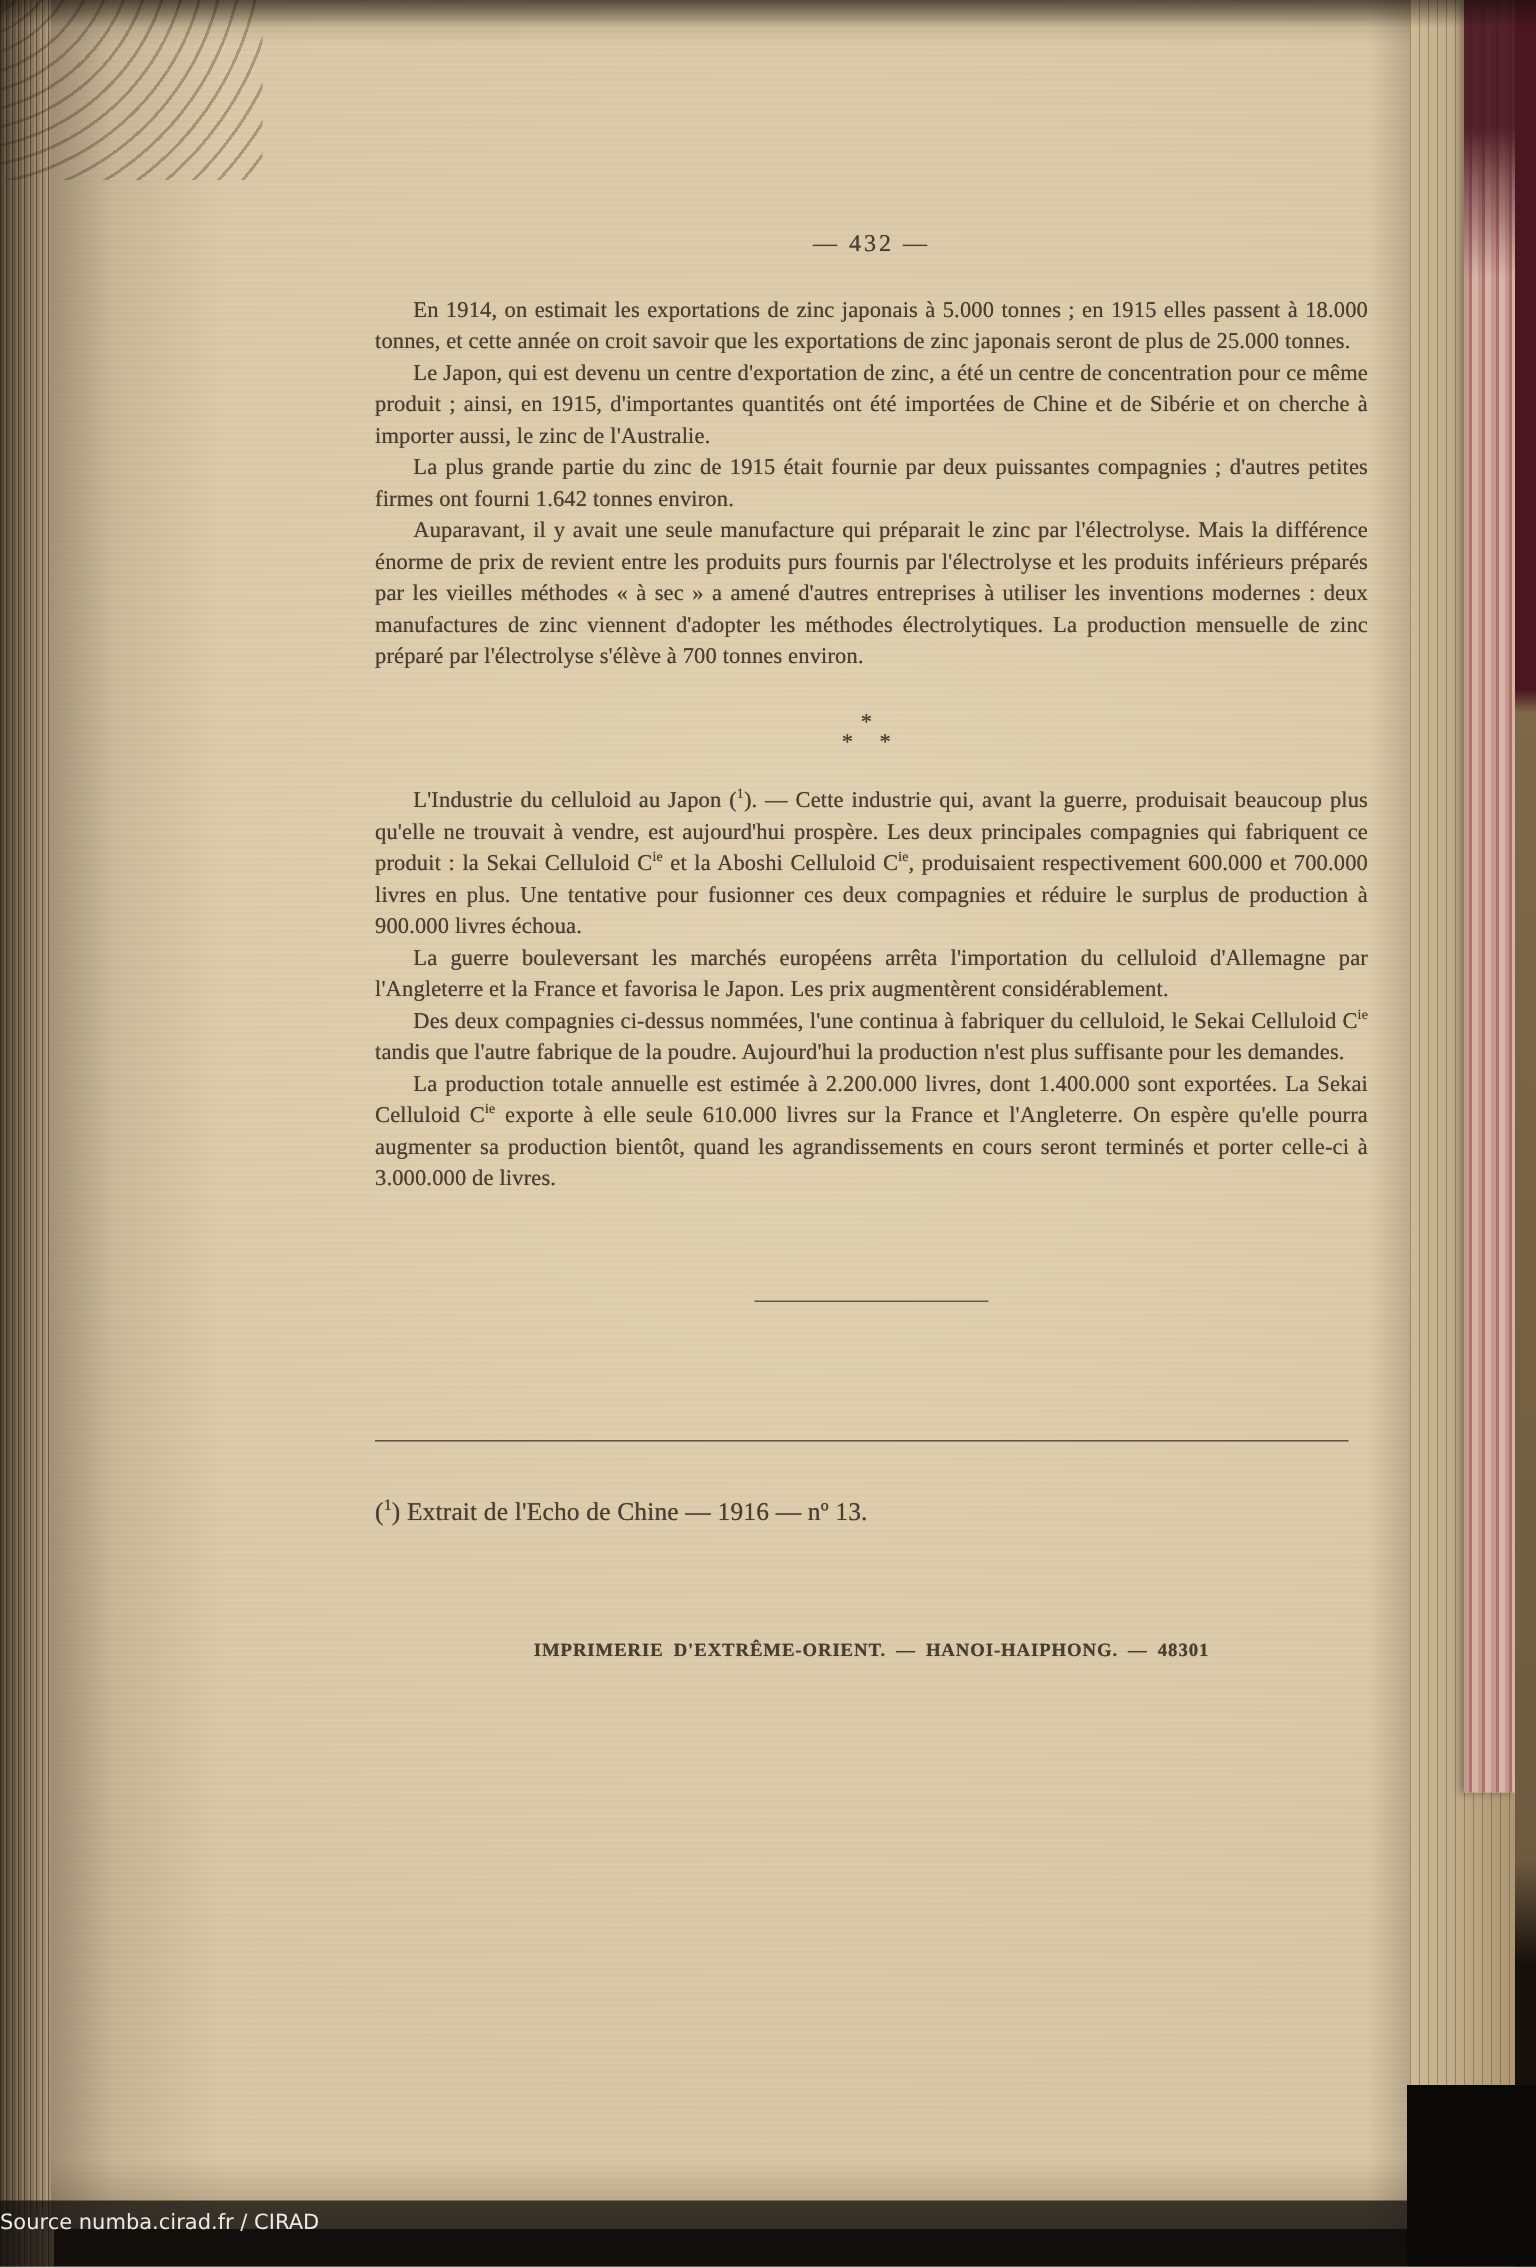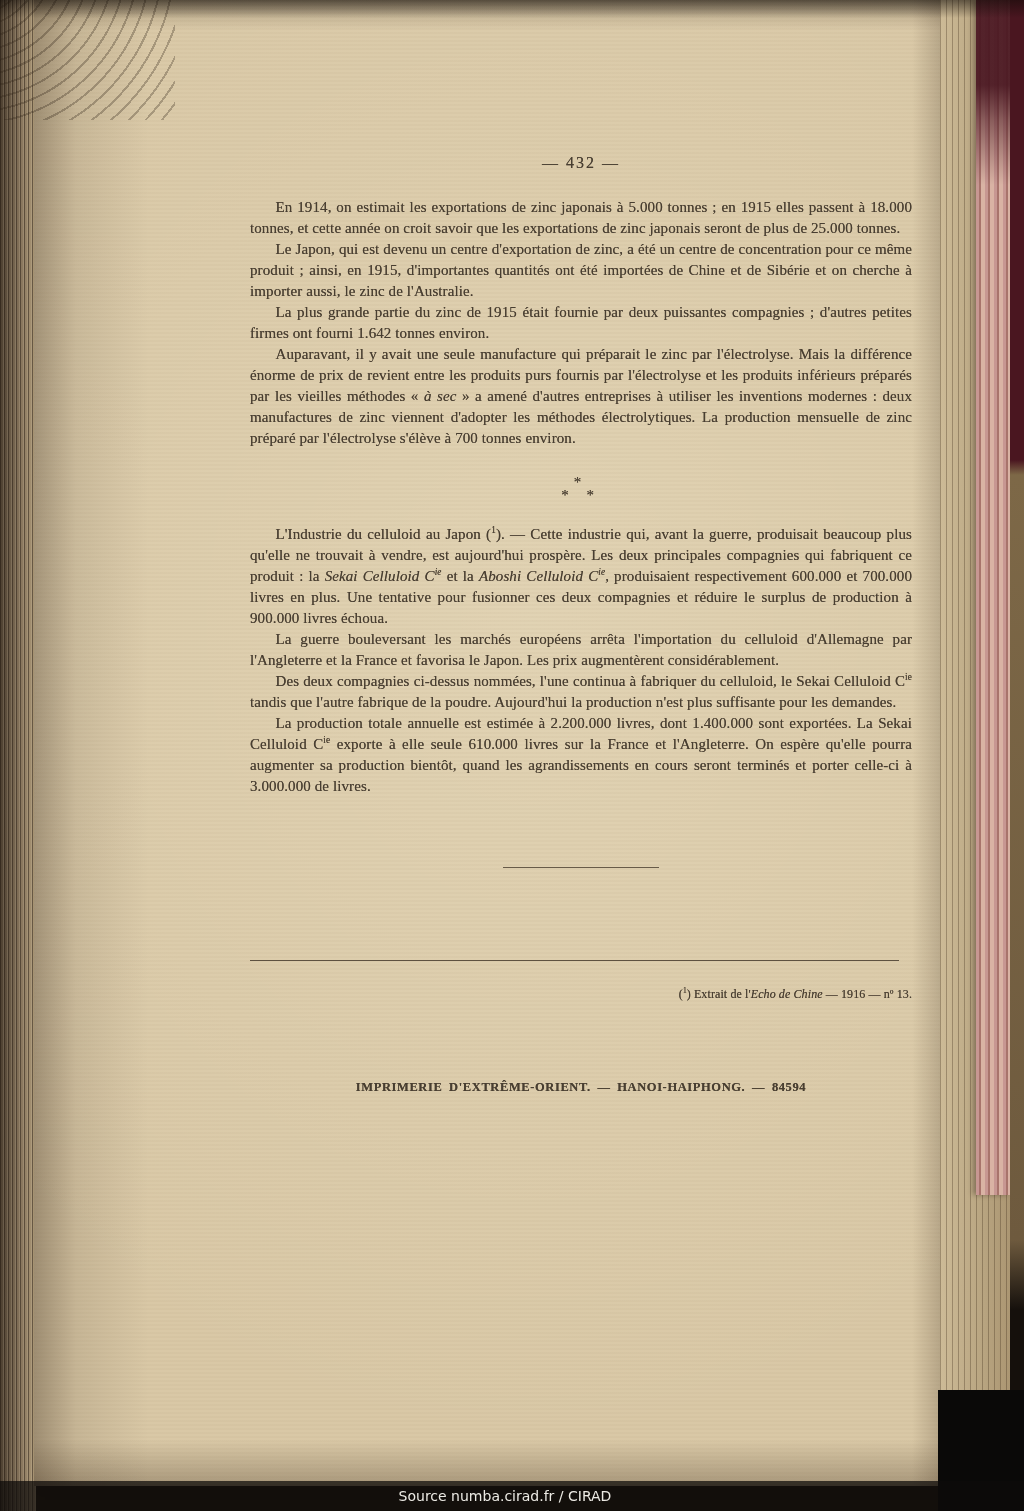--- a/index.html
+++ b/index.html
@@ -58,49 +58,49 @@
   .cover-edge-right {
     position: absolute; left: 1010px; top: 0; width: 14px; height: 100%;
     background: linear-gradient(180deg, #4a1620 0 460px, #7d6847 475px, #6e5a3e 1240px, #15100c 1310px);
     z-index: 2;
   }
   .black-corner {
     position: absolute; left: 938px; top: 1390px; width: 86px; height: 121px;
     background: #0a0908; z-index: 5;
   }
   .source-bar {
-    position: absolute; left: 0; bottom: 0; width: 100%; height: 30px;
+    position: absolute; left: 0; bottom: 0; width: 100%; height: 44px;
     background: rgba(14,11,9,.74);
     color: #eceae4;
     font-family: "DejaVu Sans", "Liberation Sans", sans-serif;
     font-size: 14px; line-height: 30px;
-    text-align: center; padding-right: 14px;
+    text-align: left; padding-right: 14px;
     z-index: 10;
   }
 
   
   .textblock {
     position: absolute; left: 216px; top: 152px; width: 662px;
     color: #483e31;
     font-size: 15px; line-height: 21px;
     text-align: justify;
     letter-spacing: .1px;
     text-shadow: 0 0 .5px rgba(70,58,44,.75);
     z-index: 2;
   }
   .page-number { text-align: center; font-size: 16px; letter-spacing: 2px; margin-bottom: 24px; }
   p.para { margin: 0; }
   p.para.indent { text-indent: 1.7em; }
-  .it { font-style: italic; }
+  .it { }
   .bd { font-weight: 400; }
   sup { font-size: .62em; line-height: 0; }
   .asterism { text-align: center; font-size: 15px; line-height: 13px; letter-spacing: 7px; margin: 27px 0 22px; }
   .end-rule { width: 156px; margin: 70px auto 0; border-top: 1.3px solid rgba(72,60,46,.8); }
   .footnote-rule { width: 98%; margin-top: 92px; border-top: 1px solid rgba(72,60,46,.85); }
-  .footnote { margin-top: 23px; font-size: 12px; text-align: right; }
+  .footnote { margin-top: 36px; font-size: 17px; text-align: left; }
   .imprint {
     margin-top: 72px; text-align: center;
     font-size: 12.5px; font-weight: 700;
     letter-spacing: .6px; word-spacing: 3px;
   }
 </style>
 </head>
 <body>
 
 <div>
@@ -129,21 +129,21 @@
           <p class="para indent"><span>La guerre bouleversant les marchés européens arrêta l'importation du celluloid d'Allemagne par l'Angleterre et la France et favorisa le Japon. Les prix augmentèrent considérablement.</span></p>
           <p class="para indent"><span>Des deux compagnies ci-dessus nommées, l'une continua à fabriquer du celluloid, le Sekai Celluloid C</span><sup>ie</sup><span> tandis que l'autre fabrique de la poudre. Aujourd'hui la production n'est plus suffisante pour les demandes.</span></p>
           <p class="para indent"><span>La production totale annuelle est estimée à 2.200.000 livres, dont 1.400.000 sont exportées. La Sekai Celluloid C</span><sup>ie</sup><span> exporte à elle seule 610.000 livres sur la France et l'Angleterre. On espère qu'elle pourra augmenter sa production bientôt, quand les agrandissements en cours seront terminés et porter celle-ci à 3.000.000 de livres.</span></p>
         </div>
 
       <div class="end-rule"></div>
 
       <div class="footnote-rule"></div>
       <div class="footnote"><span>(</span><sup>1</sup><span>) Extrait de l'</span><span class="it">Echo de Chine</span><span> — 1916 — nº 13.</span></div>
 
-      <div class="imprint">IMPRIMERIE D'EXTRÊME-ORIENT. — HANOI-HAIPHONG. — 84594</div>
+      <div class="imprint">IMPRIMERIE D'EXTRÊME-ORIENT. — HANOI-HAIPHONG. — 48301</div>
 
     </div>
   </div>
 
   <div class="corner-curl"></div>
   <div class="top-shadow"></div>
   <div class="adjacent-page"></div>
   <div class="bookmark-ribbon"></div>
   <div class="cover-edge-right"></div>
   <div class="black-corner"></div>

